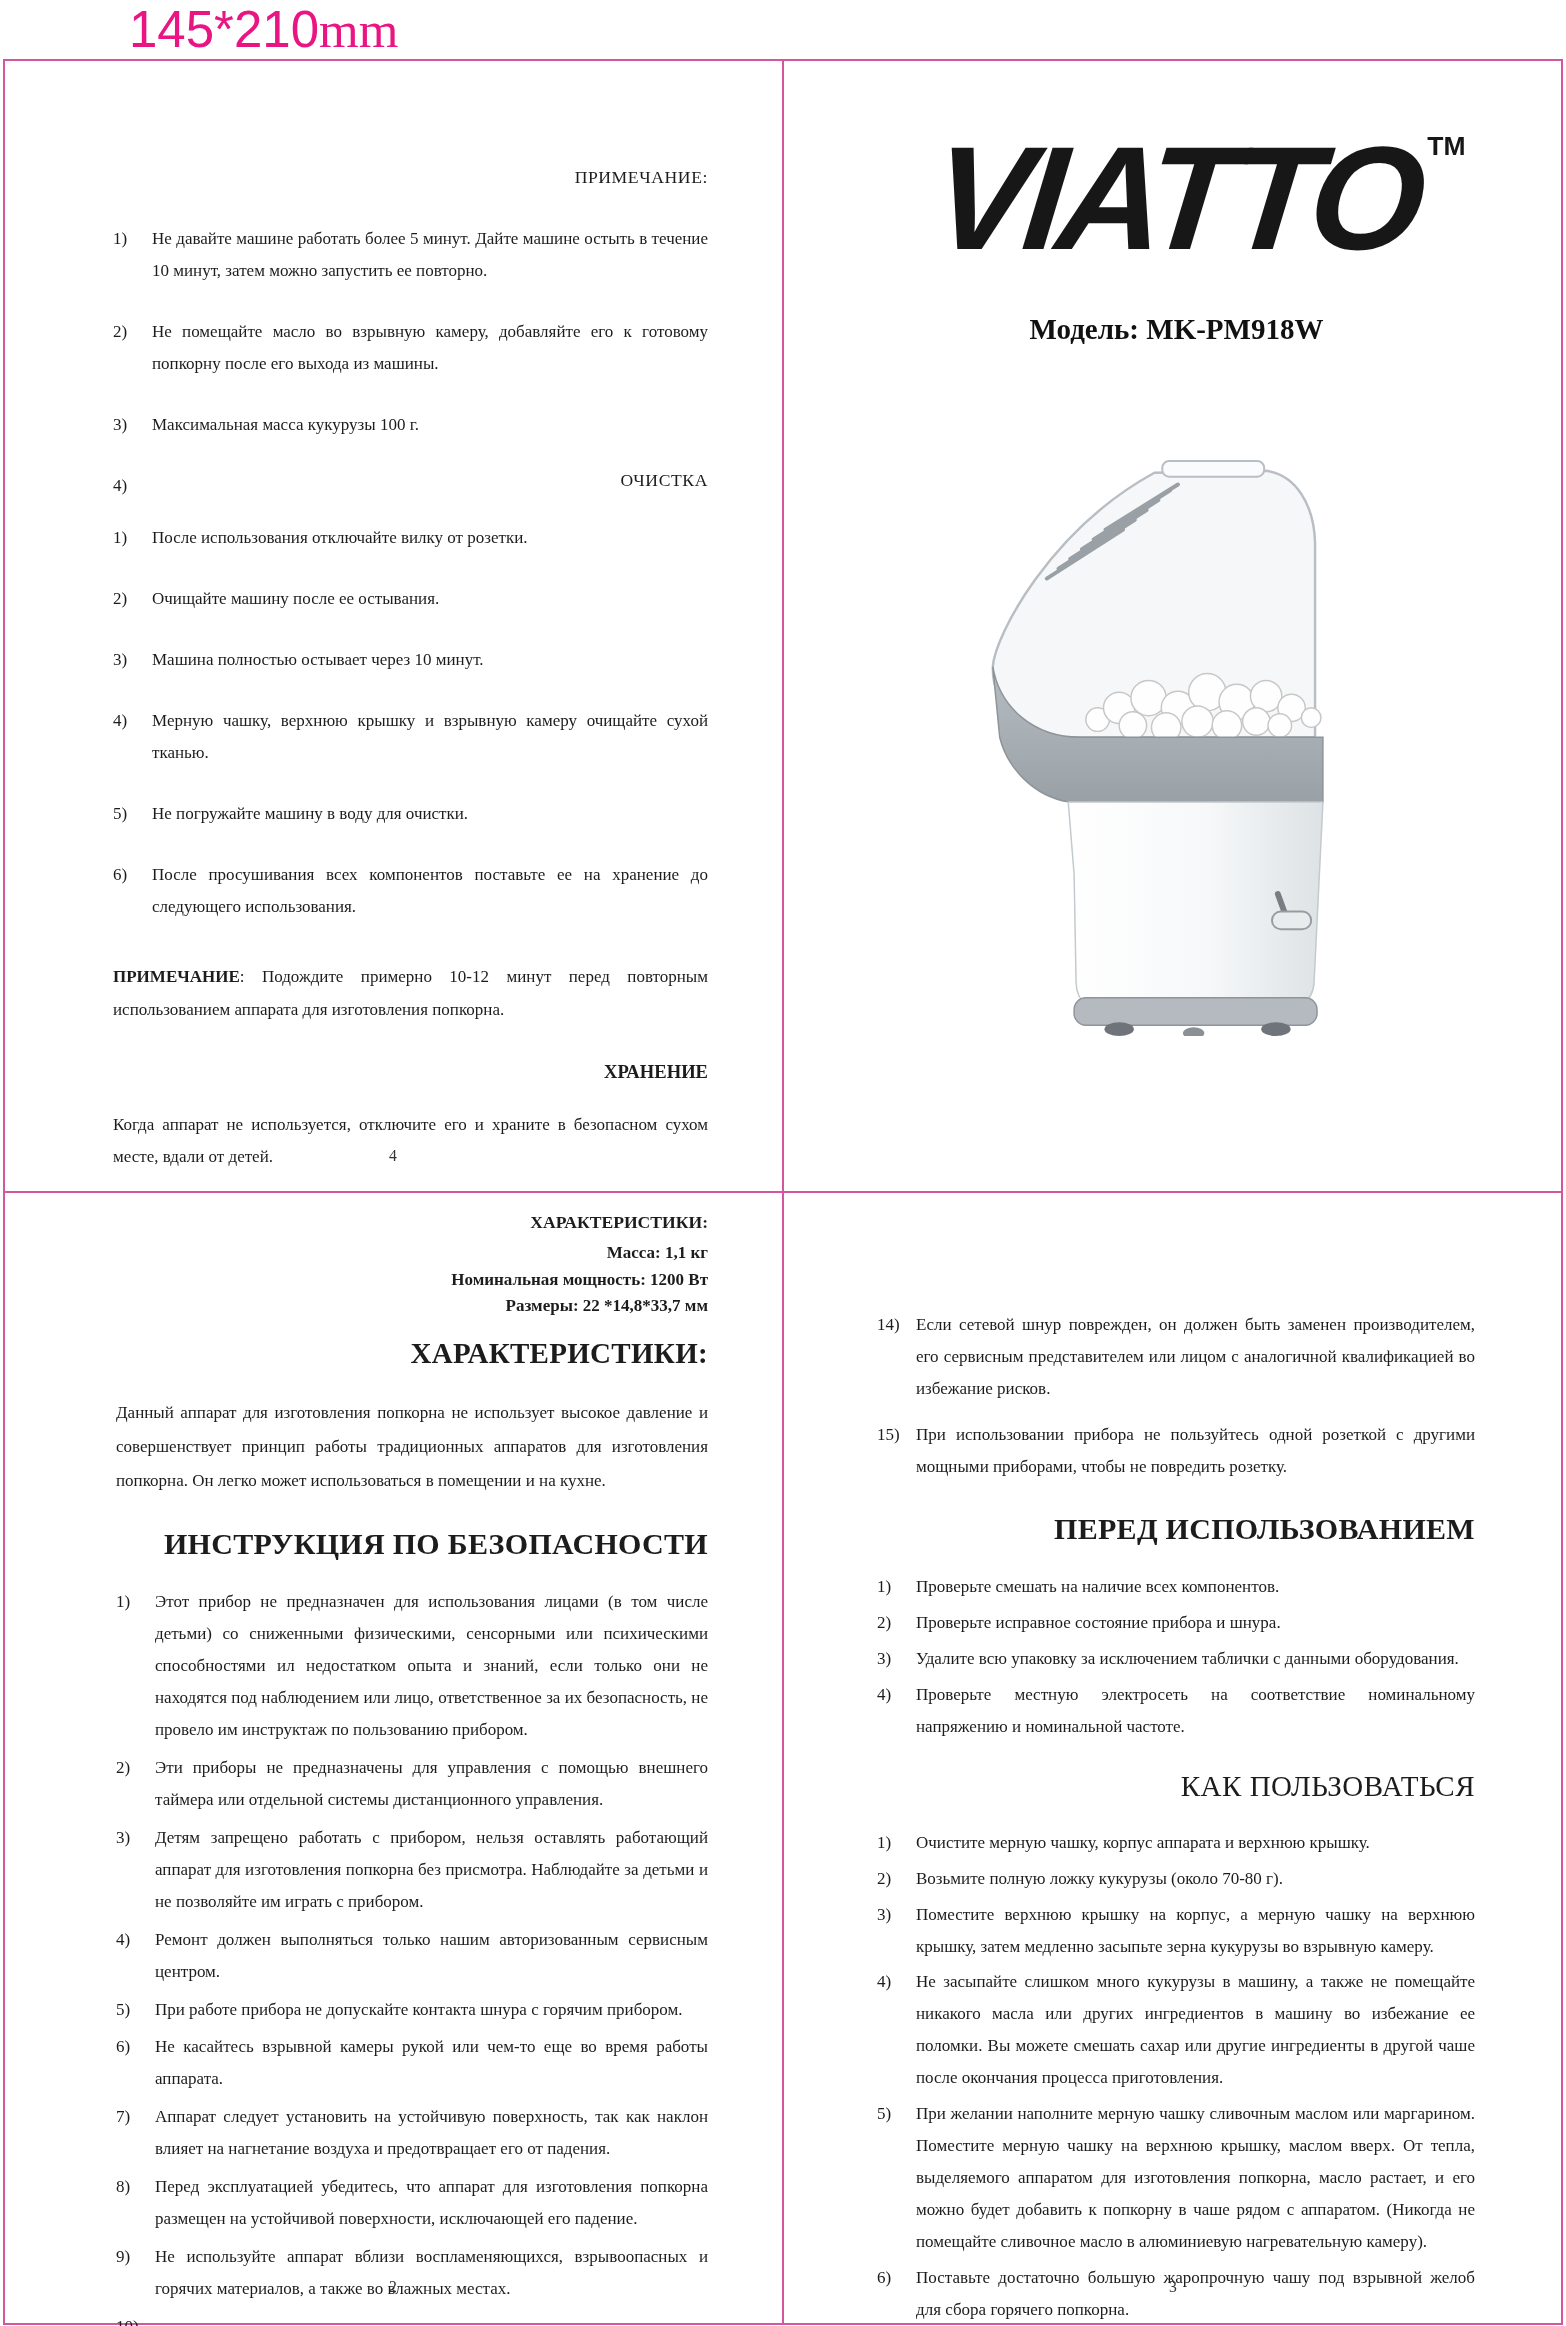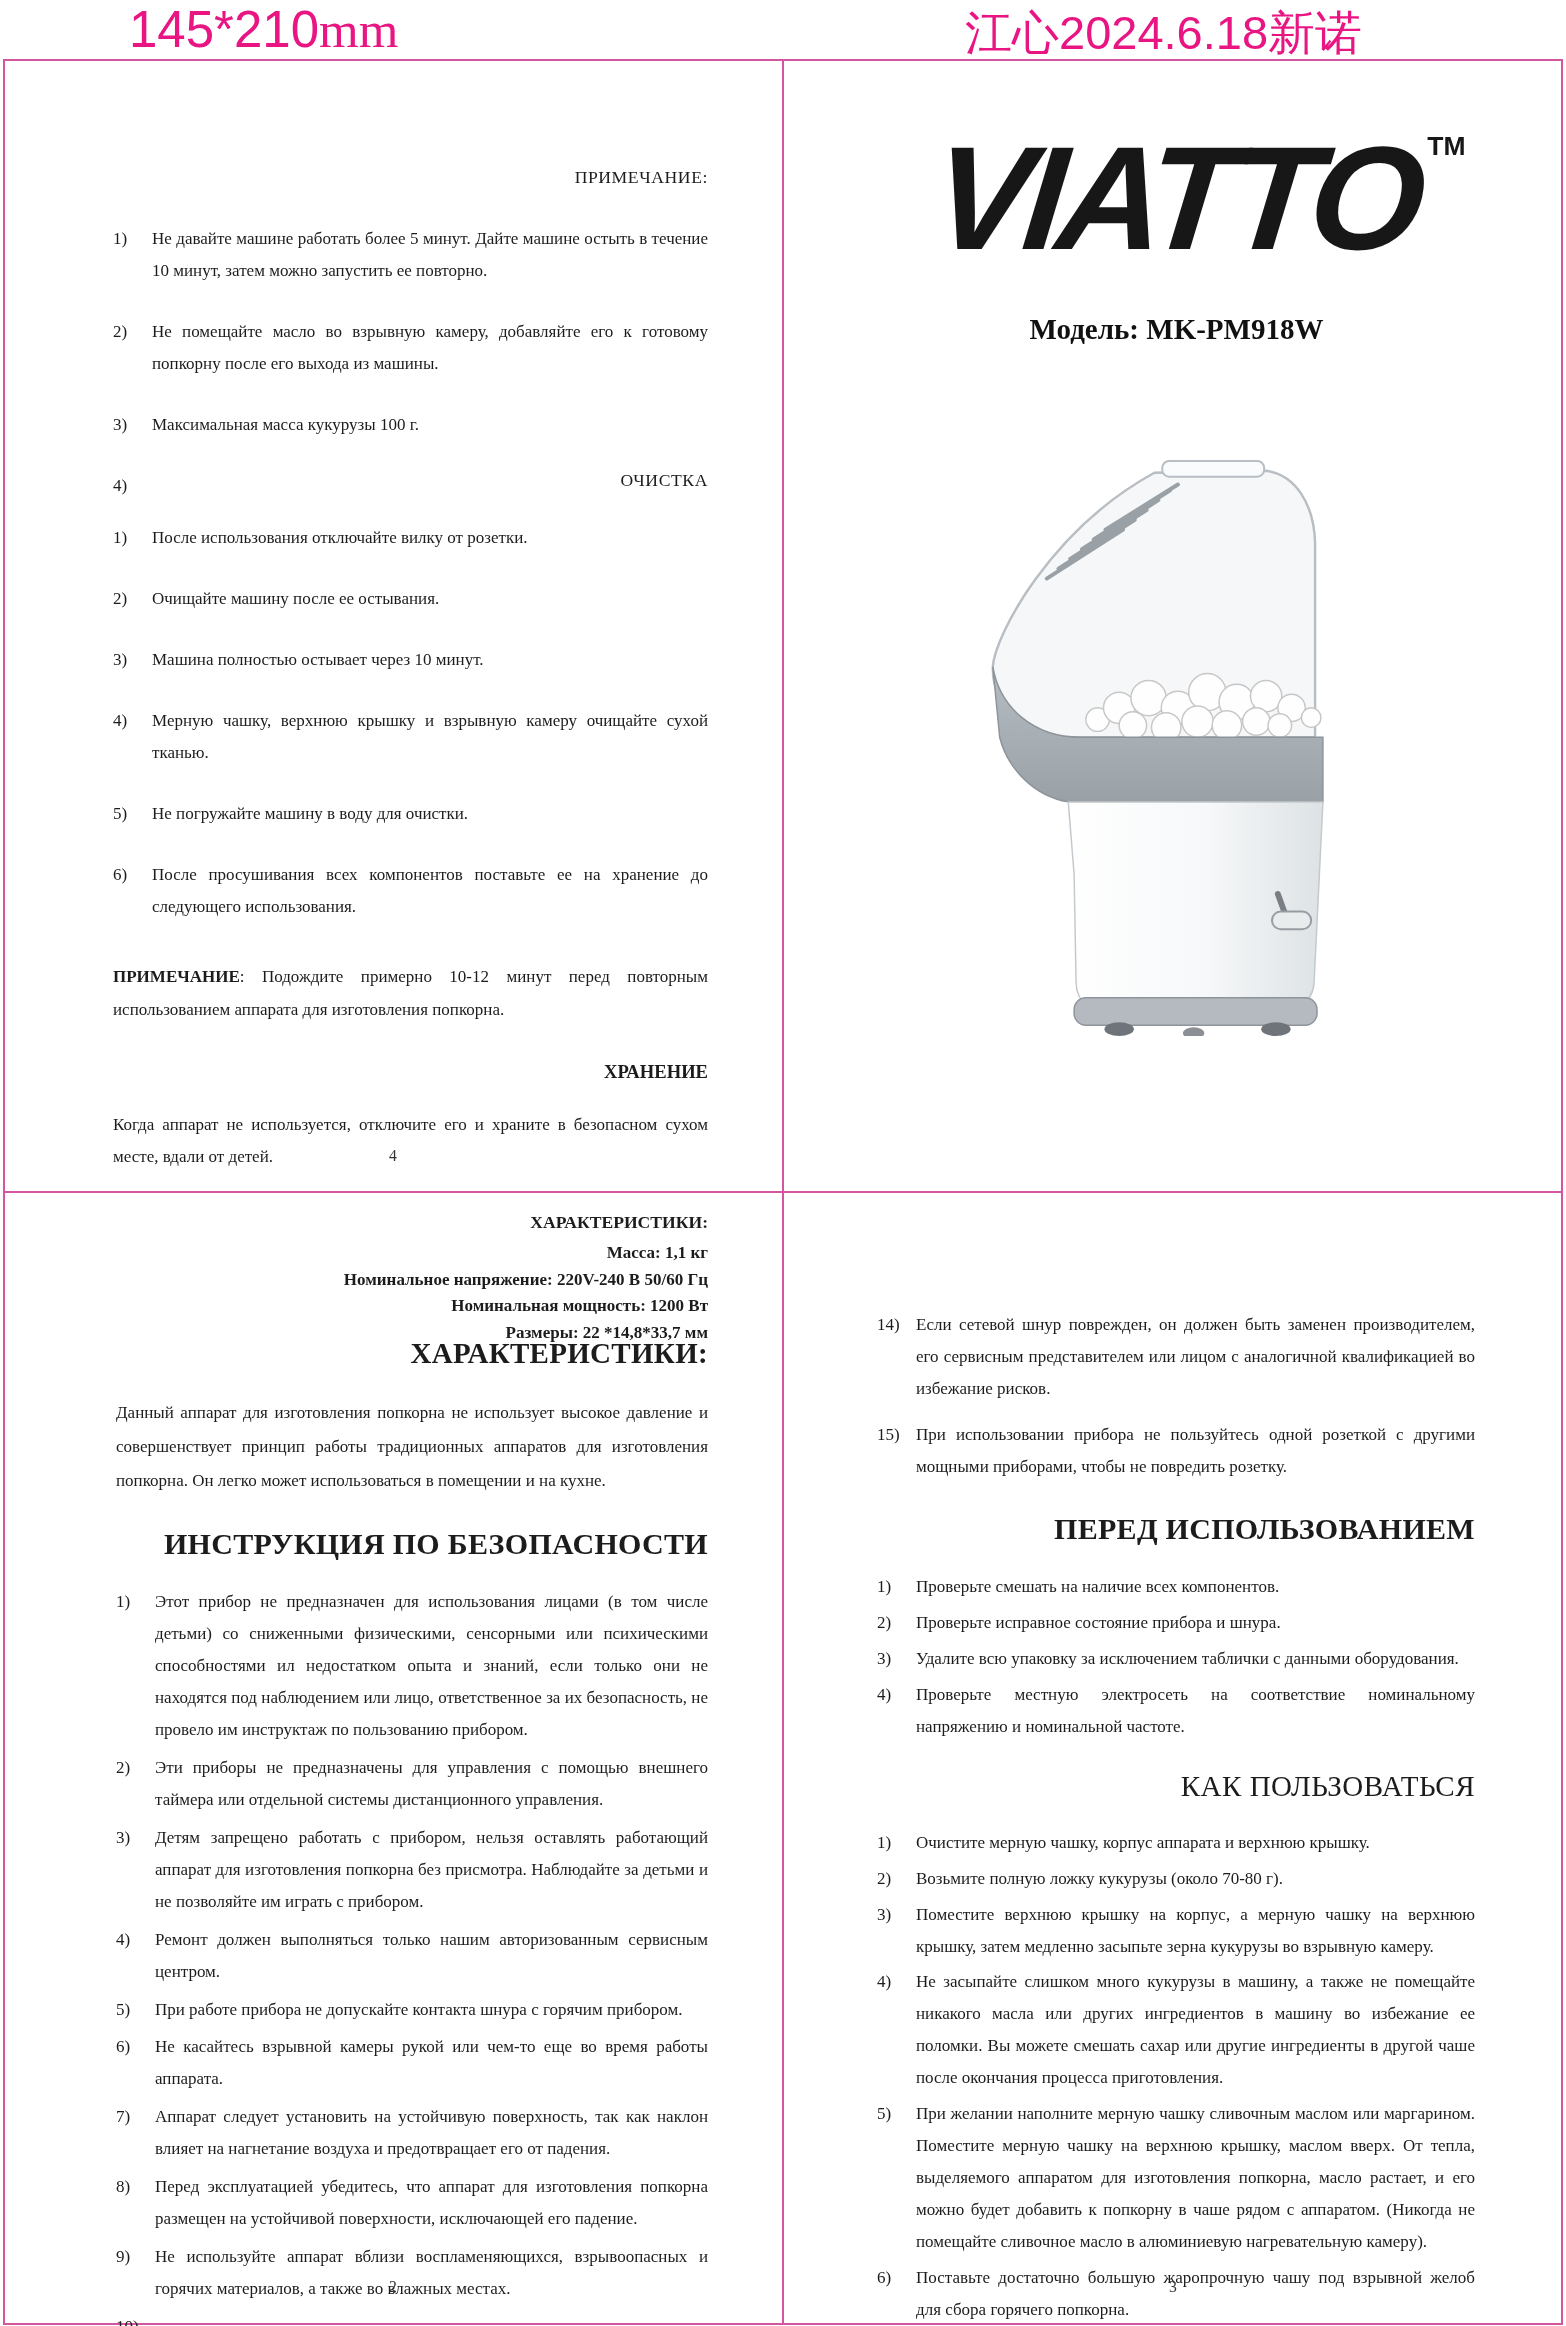--- a/index.html
+++ b/index.html
@@ -68,21 +68,20 @@
   .pg-4 { left:2.9px; top:1147px; }
   .pg-2 { left:2.9px; top:2278px; }
   .pg-3 { left:783px; top:2278px; }
 </style>
 </head>
 <body>
 
 <div class="sheet">
 
   <div class="size-label"><span>145*210</span><span class="mm">mm</span></div>
-  <div class="date-label">江心2024.6.18新诺</div>
 
   <div class="frame"></div>
   <div class="divider-v"></div>
   <div class="divider-h"></div>
 
   <div class="q-note">
     <p class="h-small">ПРИМЕЧАНИЕ:</p>
     <ul class="doc-list gap-lg">
         <li><span class="num">1)</span><span class="txt">Не давайте машине работать более 5 минут. Дайте машине остыть в течение 10 минут, затем можно запустить ее повторно.</span></li>
         <li><span class="num">2)</span><span class="txt">Не помещайте масло во взрывную камеру, добавляйте его к готовому попкорну после его выхода из машины.</span></li>
@@ -96,21 +95,20 @@
         <li><span class="num">3)</span><span class="txt">Машина полностью остывает через 10 минут.</span></li>
         <li><span class="num">4)</span><span class="txt">Мерную чашку, верхнюю крышку и взрывную камеру очищайте сухой тканью.</span></li>
         <li><span class="num">5)</span><span class="txt">Не погружайте машину в воду для очистки.</span></li>
         <li><span class="num">6)</span><span class="txt">После просушивания всех компонентов поставьте ее на хранение до следующего использования.</span></li>
       </ul>
     <p class="bold-note"><b>ПРИМЕЧАНИЕ</b><span>: Подождите примерно 10-12 минут перед повторным использованием аппарата для изготовления попкорна.</span></p>
     <p class="h-storage">ХРАНЕНИЕ</p>
     <p class="body-txt just">Когда аппарат не используется, отключите его и храните в безопасном сухом месте, вдали от детей.</p>
     <p class="h-specs">ХАРАКТЕРИСТИКИ:</p>
     <p class="spec-line">Масса: 1,1 кг</p>
-    <p class="spec-line">Номинальное напряжение: 220V-240 В 50/60 Гц</p>
     <p class="spec-line">Номинальная мощность: 1200 Вт</p>
     <p class="spec-line">Размеры: 22 *14,8*33,7 мм</p>
   </div>
   <div class="page-num pg-4">4</div>
 
   <div class="q-cover">
     <span class="brand-wrap">
       <span class="brand">VIATTO</span>
       <span class="tm">TM</span>
     </span>

